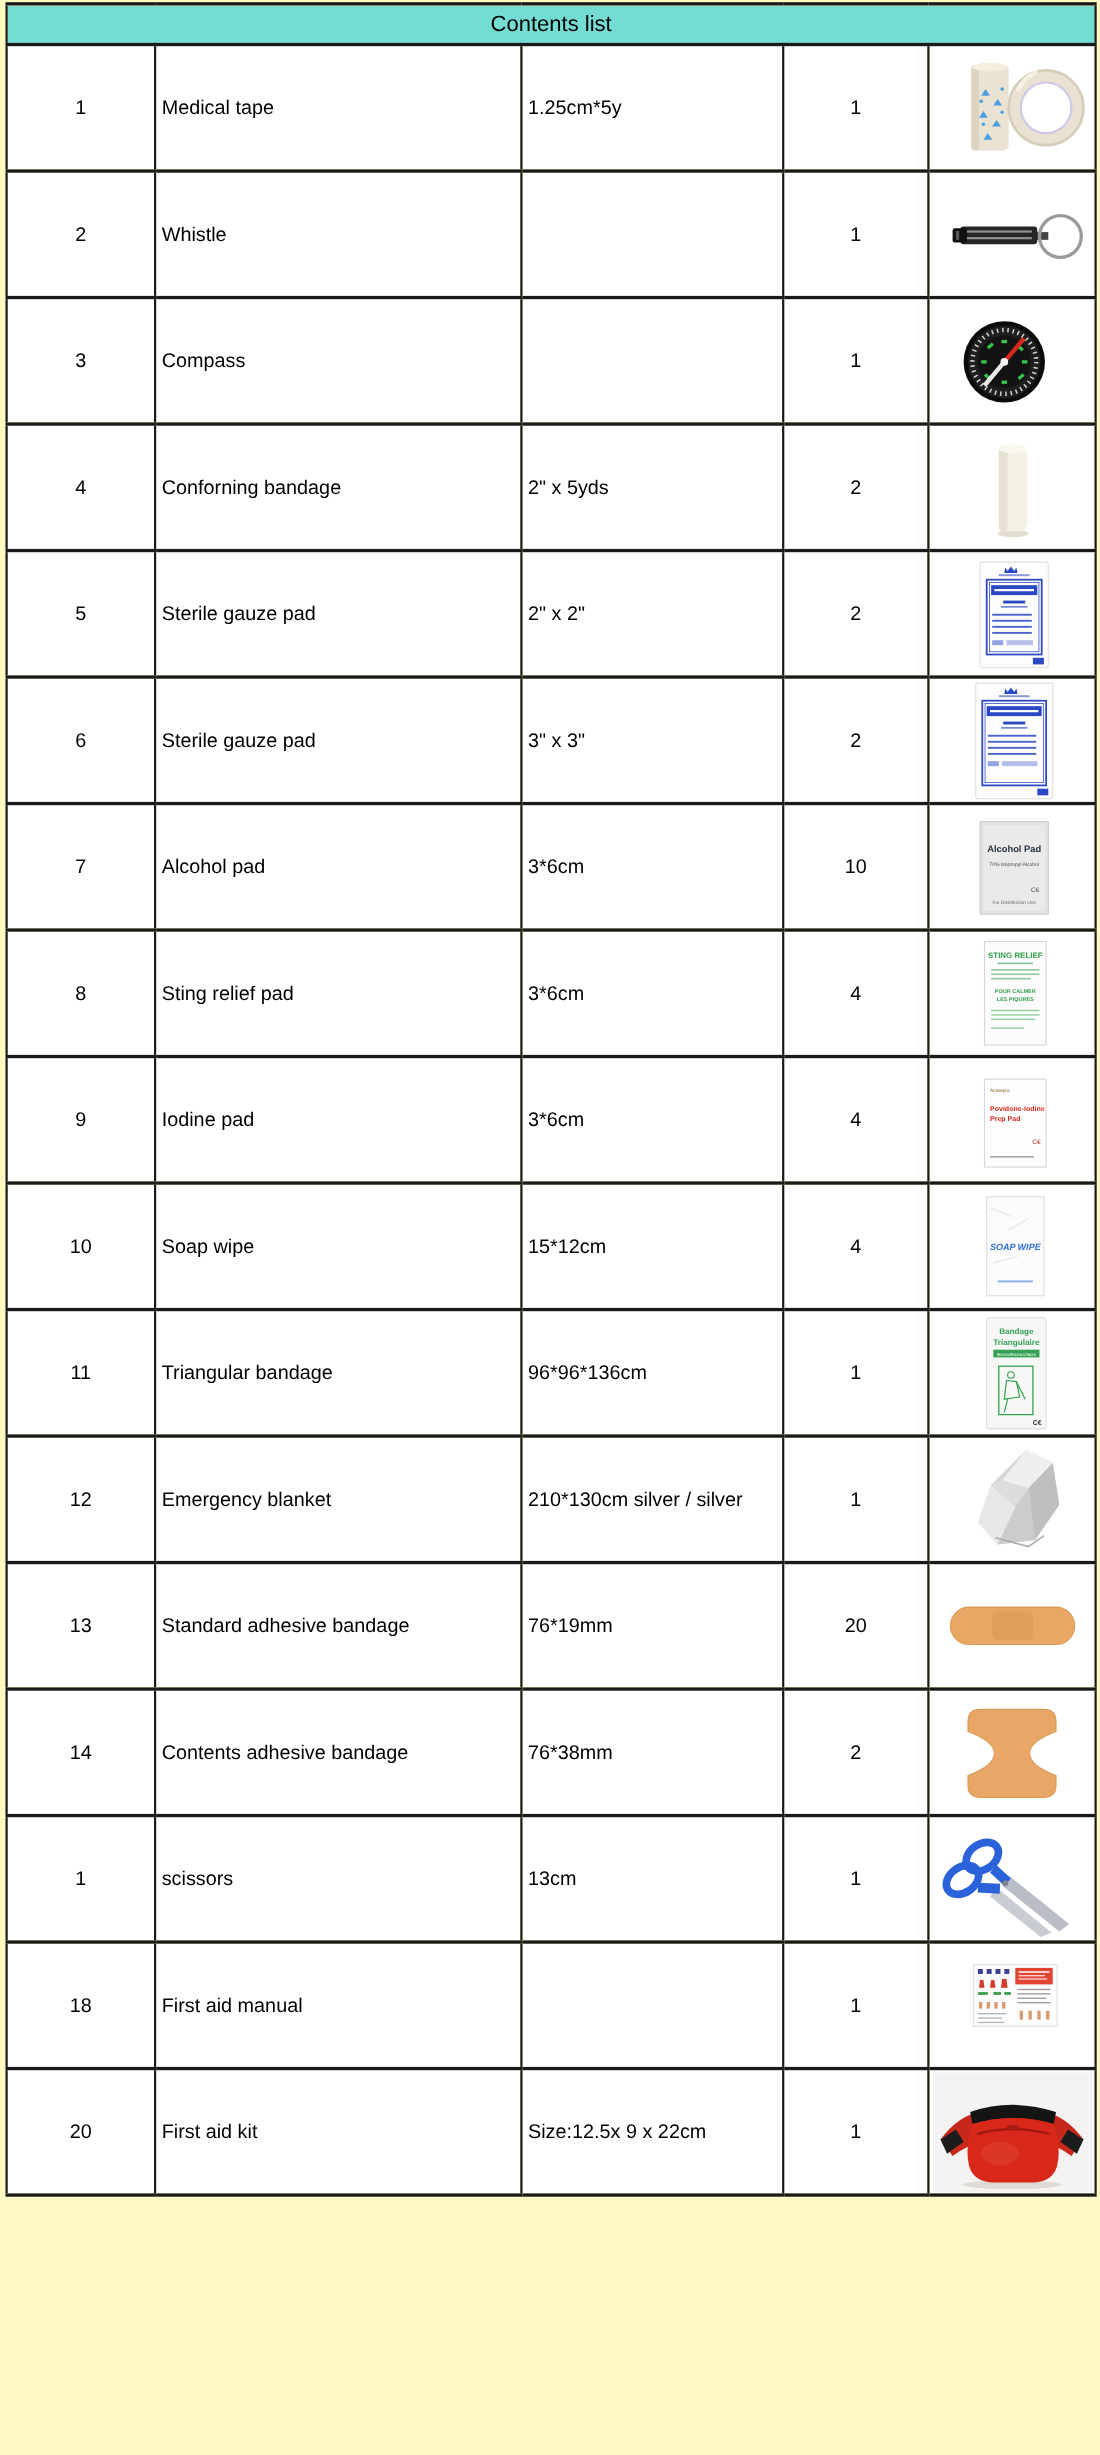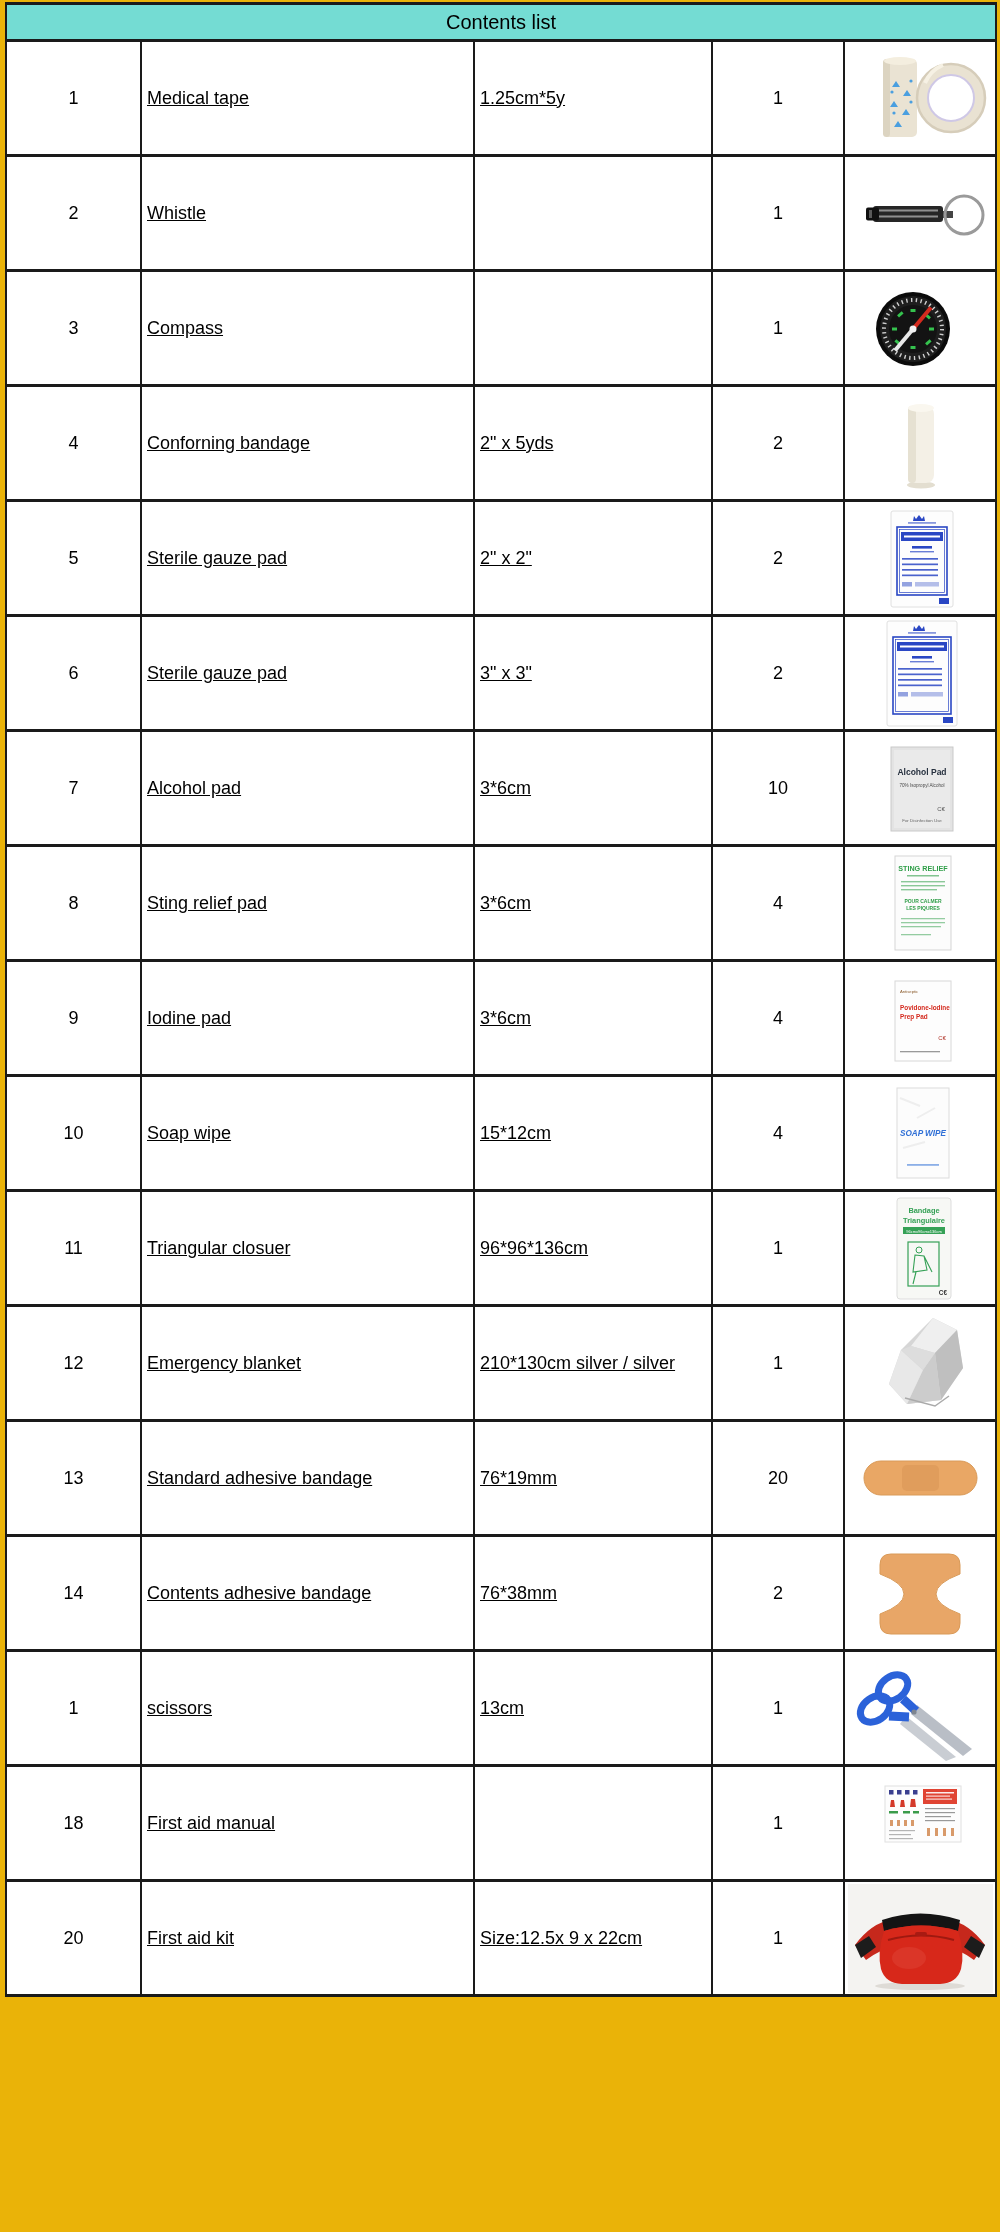--- a/index.html
+++ b/index.html
@@ -1,26 +1,26 @@
 <!DOCTYPE html>
 <html><head>
 <meta charset="utf-8">
 <style>
   html,body{margin:0;padding:0;background:#fff;}
-  .page{position:relative;width:1000px;height:2232px;background:#eab308;
+  .page{position:relative;width:1000px;height:2232px;background:#fef9c3;
         font-family:"Liberation Sans","DejaVu Sans",sans-serif;color:#000;}
   table.contents{position:absolute;left:5px;top:2px;width:990px;
         border-collapse:collapse;table-layout:fixed;}
   td{border:2px solid var(--border,#1a1a1a);border-top-width:3px;border-bottom-width:3px;
      overflow:hidden;vertical-align:middle;background:#fff;}
   td.hdr{background:var(--header-bg,#74dcd3);text-align:center;height:30px;
      font-size:20px;padding:2px 0;}
   tr.item{height:115px;}
   td.c-no,td.c-qty{text-align:center;font-size:18px;}
-  td.c-name,td.c-size{text-align:left;font-size:18px;padding:0 3px 0 5px;text-decoration:underline;}
+  td.c-name,td.c-size{text-align:left;font-size:18px;padding:0 3px 0 5px;}
   td.c-img{padding:0;}
   .iconbox{width:100%;height:111px;display:flex;align-items:center;justify-content:center;}
   svg{display:block;}
 </style>
 </head>
 <body>
 
 <div class="page" style="--header-bg: #74dcd3; --border: #1a1a1a;">
   <table class="contents">
     <colgroup>
@@ -264,21 +264,21 @@
                 <rect x="52" y="10" width="52" height="90" fill="#fcfcfc" stroke="#dcdcdc"></rect>
                 <path d="M55 20 l20 8 M90 30 l-18 10 M58 70 l22 -6" stroke="#eee" stroke-width="2" fill="none"></path>
                 <text x="78" y="58" font-size="8.2" font-weight="bold" font-style="italic" fill="#2f6fd6" text-anchor="middle" font-family="Liberation Sans,sans-serif">SOAP WIPE</text>
                 <rect x="62" y="86" width="32" height="1.8" fill="#2f6fd6" opacity=".55"></rect>
               </svg>
             </div>
           </td>
         </tr>
         <tr class="item">
           <td class="c-no">11</td>
-          <td class="c-name">Triangular closuer</td>
+          <td class="c-name">Triangular bandage</td>
           <td class="c-size">96*96*136cm</td>
           <td class="c-qty">1</td>
           <td class="c-img">
             <div class="iconbox">
               <svg width="150" height="111" viewBox="0 0 150 111">
                 <rect x="52" y="5" width="54" height="101" rx="3" fill="#f7f8f5" stroke="#ddd"></rect>
                 <text x="79" y="20" font-size="7.4" font-weight="bold" fill="#35a156" text-anchor="middle" font-family="Liberation Sans,sans-serif">Bandage</text>
                 <text x="79" y="30" font-size="7.4" font-weight="bold" fill="#35a156" text-anchor="middle" font-family="Liberation Sans,sans-serif">Triangulaire</text>
                 <rect x="58" y="34" width="42" height="7" fill="#35a156"></rect>
                 <text x="79" y="39.5" font-size="4" fill="#fff" text-anchor="middle" font-family="Liberation Sans,sans-serif">96cmx96cmx136cm</text>

